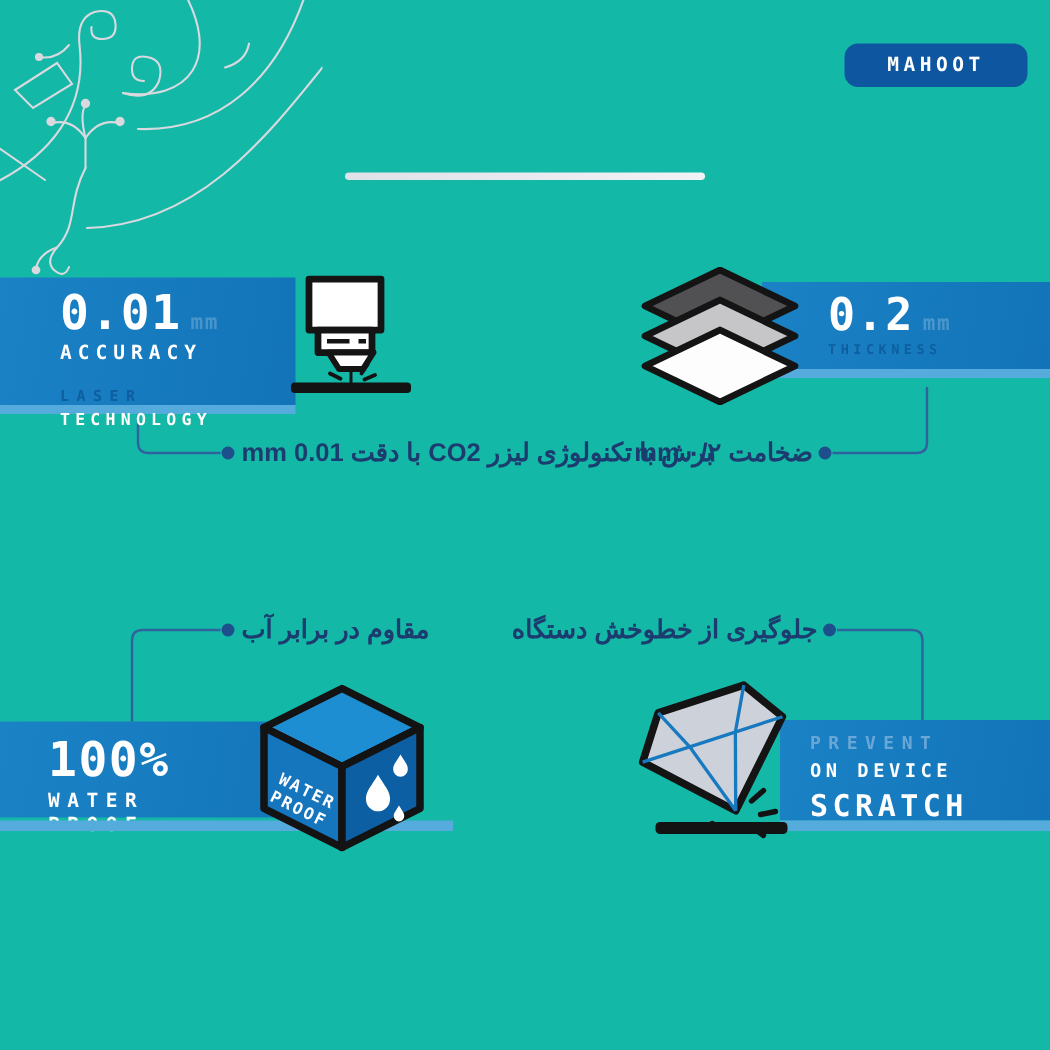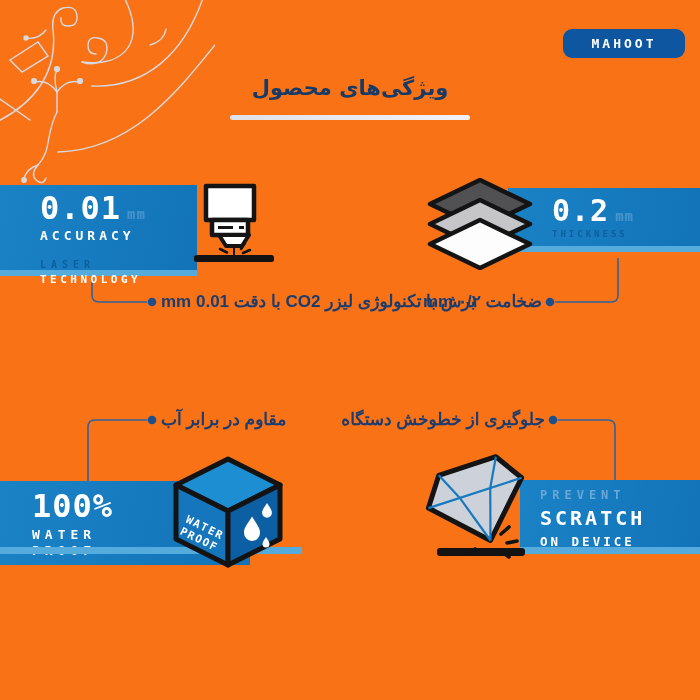--- a/index.html
+++ b/index.html
@@ -1,17 +1,17 @@
 <!DOCTYPE html>
 <html lang="fa"><head>
 <meta charset="utf-8">
 <style>
   html,body{margin:0;padding:0;}
   body{font-family:"Liberation Sans", sans-serif;}
-  #stage{position:relative;width:700px;height:700px;background:#f97316;overflow:hidden;}
+  #stage{position:relative;width:700px;height:700px;background:#14b8a6;overflow:hidden;}
 
   
   .logo{position:absolute;left:563px;top:29px;width:122px;height:29px;background:#0e57a0;
         border-radius:9px;display:flex;align-items:center;justify-content:center;
         color:#fff;font-weight:bold;font-size:13px;letter-spacing:3px;
         font-family:"DejaVu Sans Mono", monospace;}
 
   
   .title{position:absolute;left:0;right:0;top:76px;text-align:center;color:#173a66;
          font-size:21px;font-weight:bold;font-family:"DejaVu Sans", sans-serif;}
@@ -25,21 +25,21 @@
   .b-value{font-size:32px;font-weight:800;letter-spacing:1px;line-height:1;white-space:nowrap;}
   .b-unit{font-size:14px;font-weight:bold;color:rgba(255,255,255,.22);margin-left:6px;letter-spacing:1px;}
   .b-word{font-weight:bold;white-space:nowrap;}
   .b-faint-dark{color:#0d5f9f;font-weight:bold;white-space:nowrap;}
   .b-faint-light{color:#69a7d6;font-weight:bold;white-space:nowrap;}
 
   #banner-accuracy{left:0;top:185px;width:197px;height:91px;border-bottom:6px solid #56abdd;
                    padding:7px 0 0 40px;}
   #banner-ultrathin{left:508px;top:188px;width:192px;height:64px;border-bottom:6px solid #56abdd;
                     padding:8px 0 0 44px;}
-  #banner-waterproof{left:0;top:481px;width:250px;height:84px;padding:9px 0 0 32px;}
+  #banner-waterproof{left:0;top:481px;width:250px;height:64px;padding:9px 0 0 32px;}
   #banner-scratch{left:520px;top:480px;width:180px;height:67px;padding:8px 0 0 20px;}
 
   
   .cap{position:absolute;white-space:nowrap;direction:rtl;color:#1c3c70;
        font-size:17px;font-weight:bold;line-height:16px;}
   #cap-accuracy{left:161px;top:294px;}
   #cap-ultrathin{right:158px;top:294px;}
   #cap-waterproof{left:161px;top:412px;}
   #cap-scratch{right:155px;top:412px;}
 
@@ -75,21 +75,20 @@
       <path d="M46 30 q-8 10 -20 8"></path>
       <circle cx="26" cy="38" r="2" fill="#d9d9e0"></circle>
       <path d="M150 45 q14 -4 16 -16"></path>
     </g>
   </svg>
 
   <div class="logo">
     <span>MAHOOT</span>
   </div>
 
-  <div class="title">ویژگی‌های محصول</div>
   <div class="divider"></div>
 
   <svg class="abs" style="left:0;top:0;pointer-events:none" width="700" height="700" viewBox="0 0 700 700">
     <g stroke="#2f639f" stroke-width="1.6" fill="none">
       <path d="M92 268 L92 295 Q92 302 99 302 L147 302"></path>
       <path d="M618 258 L618 295 Q618 302 611 302 L555 302"></path>
       <path d="M88 481 L88 427 Q88 420 95 420 L147 420"></path>
       <path d="M615 481 L615 427 Q615 420 608 420 L558 420"></path>
     </g>
     <g fill="#1d4f8d">
@@ -164,22 +163,22 @@
       <path transform="translate(84,72) scale(1.15)" d="M0 -10 C3.5 -4 7 -0.5 7 4 A7 7.2 0 1 1 -7 4 C-7 -0.5 -3.5 -4 0 -10 Z"></path>
       <path transform="translate(99,54) scale(0.7)" d="M0 -10 C3.5 -4 7 -0.5 7 4 A7 7.2 0 1 1 -7 4 C-7 -0.5 -3.5 -4 0 -10 Z"></path>
       <path transform="translate(98,86) scale(0.5)" d="M0 -10 C3.5 -4 7 -0.5 7 4 A7 7.2 0 1 1 -7 4 C-7 -0.5 -3.5 -4 0 -10 Z"></path>
     </g>
   </svg>
 
   <div class="cap" id="cap-waterproof">مقاوم در برابر آب</div>
 
   <div class="banner" id="banner-scratch">
     <div class="b-faint-light" style="font-size:12px;letter-spacing:5px">PREVENT</div>
+    <div class="b-word" style="font-size:12.5px;letter-spacing:3px;margin-top:4px">ON DEVICE</div>
     <div class="b-word" style="font-size:20px;letter-spacing:3px;margin-top:4px">SCRATCH</div>
-    <div class="b-word" style="font-size:12.5px;letter-spacing:3px;margin-top:4px">ON DEVICE</div>
   </div>
   <div class="strip" style="left:520px;top:547px;width:180px"></div>
   <div class="ground-bar"></div>
 
   <svg class="abs" style="left:425px;top:450px" width="112" height="110" viewBox="0 0 112 110">
     <g transform="rotate(-18 55 55)">
       <path d="M25 14 L85 14 L103 42 L54 92 L5 42 Z" fill="#cdd1d9" stroke="#141414" stroke-width="5" stroke-linejoin="round"></path>
       <g stroke="#1779bf" stroke-width="2.2" fill="none">
         <path d="M5 42 L103 42"></path>
         <path d="M25 14 L38 42"></path>

